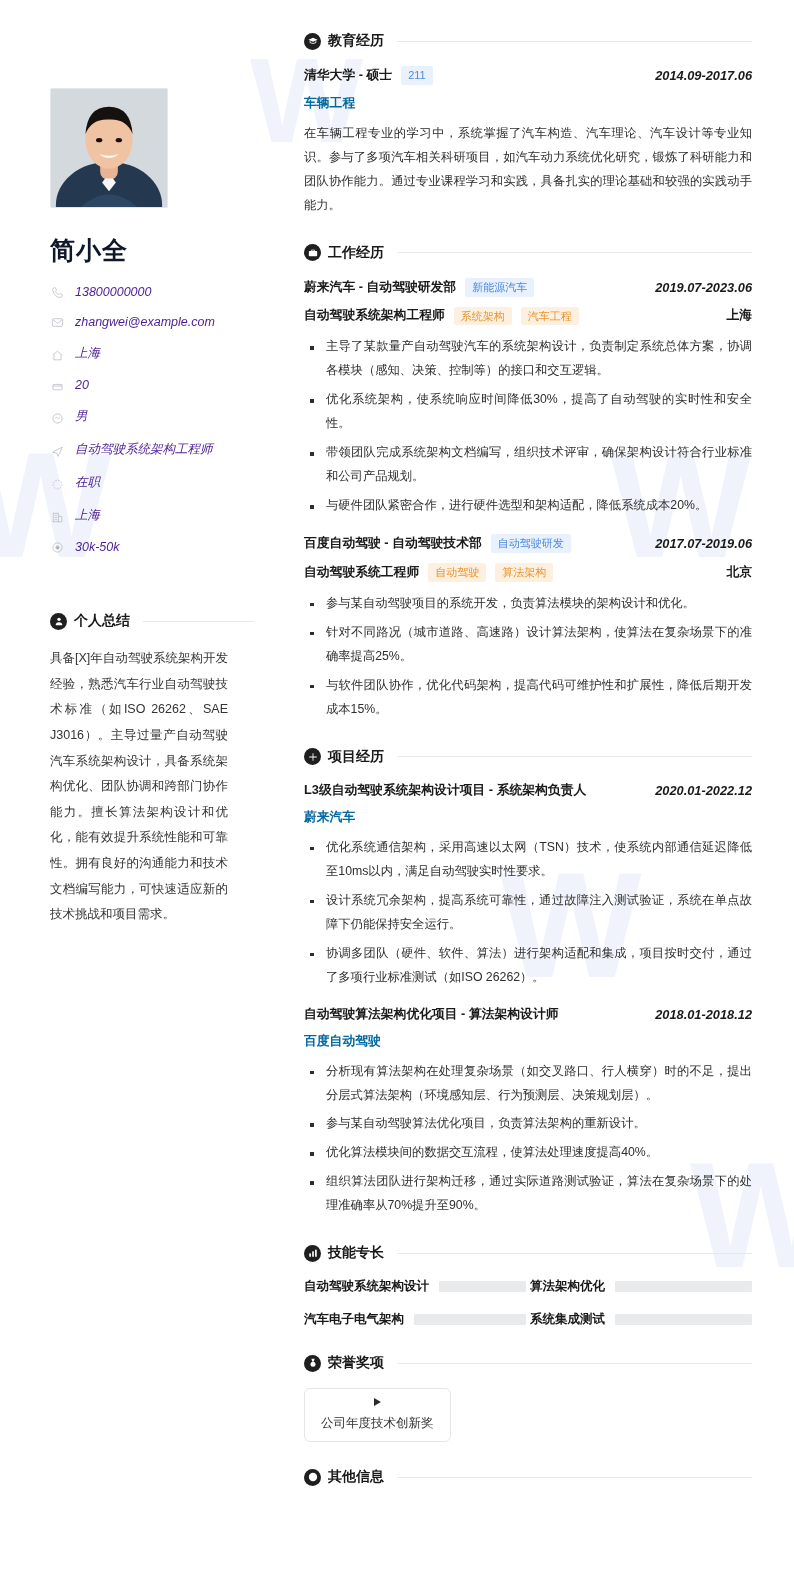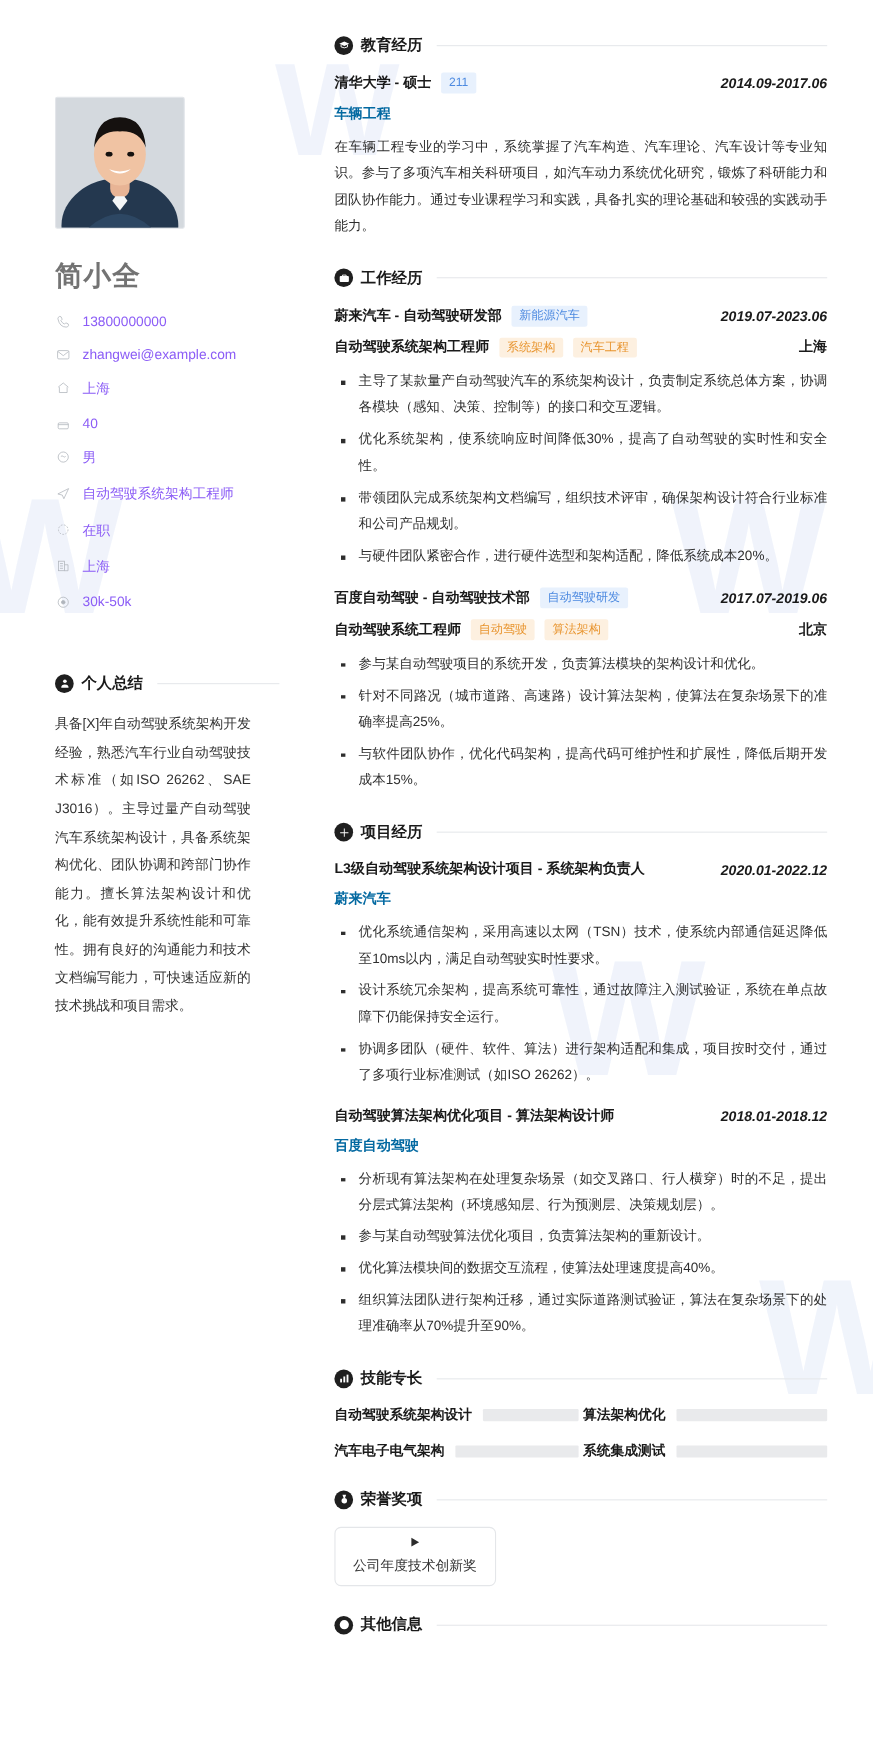--- a/index.html
+++ b/index.html
@@ -24,24 +24,24 @@
   .wm4 { left:690px; top:1140px; }
   .wm5 { left:250px; top:40px; font-size:120px; }
 
   
   .sidebar { width:290px; flex:0 0 290px; padding:88px 26px 20px 34px; position:relative; z-index:3; }
   .avatar {
     width:118px; height:120px; border:1px solid #e3e6ea; border-radius:2px;
     overflow:hidden; margin-left:16px; background:#d7dbe0; position:relative;
   }
   .avatar svg { display:block; width:100%; height:100%; }
-  .name { font-size:25px; font-weight:700; color:#737373; margin:26px 0 18px 16px; letter-spacing:1px; }
+  .name { font-size:25px; font-weight:700; color:#0f172a; margin:26px 0 18px 16px; letter-spacing:1px; }
 
   .contact { margin-left:16px; }
-  .crow { display:flex; align-items:flex-start; gap:11px; margin-bottom:16px; font-size:12.5px; color:#8b5cf6; }
+  .crow { display:flex; align-items:flex-end; gap:11px; margin-bottom:16px; font-size:12.5px; color:#4c1d95;font-style:italic; }
   .crow .ic { width:14px; height:14px; flex:0 0 14px; color:#b4b9c0; display:flex; align-items:center; justify-content:center; }
   .crow .ic svg { width:13px; height:13px; stroke:#b0b5bc; fill:none; stroke-width:1.3; }
 
   
   .sec-head { display:flex; align-items:center; gap:7px; margin-bottom:16px;text-align:center; }
   .sec-head .badge {
     width:17px; height:17px; border-radius:50%; background:#1f1f1f; color:#fff;
     display:flex; align-items:center; justify-content:center; flex:0 0 17px;
   }
   .sec-head .badge svg { width:10px; height:10px; fill:#fff; }
@@ -144,21 +144,21 @@
           </span>
         <span>上海</span>
       </div>
       <div class="crow">
         <span class="ic">
             <svg viewBox="0 0 24 24">
               <rect x="3.5" y="10" width="17" height="10" rx="2"></rect>
               <path d="M3.5 13 h17"></path>
             </svg>
           </span>
-        <span>40</span>
+        <span>20</span>
       </div>
       <div class="crow">
         <span class="ic">
             <svg viewBox="0 0 24 24">
               <circle cx="12" cy="12" r="8.5"></circle>
               <path d="M8 11 q2 -2 4 0 q2 2 4 0"></path>
             </svg>
           </span>
         <span>男</span>
       </div>

